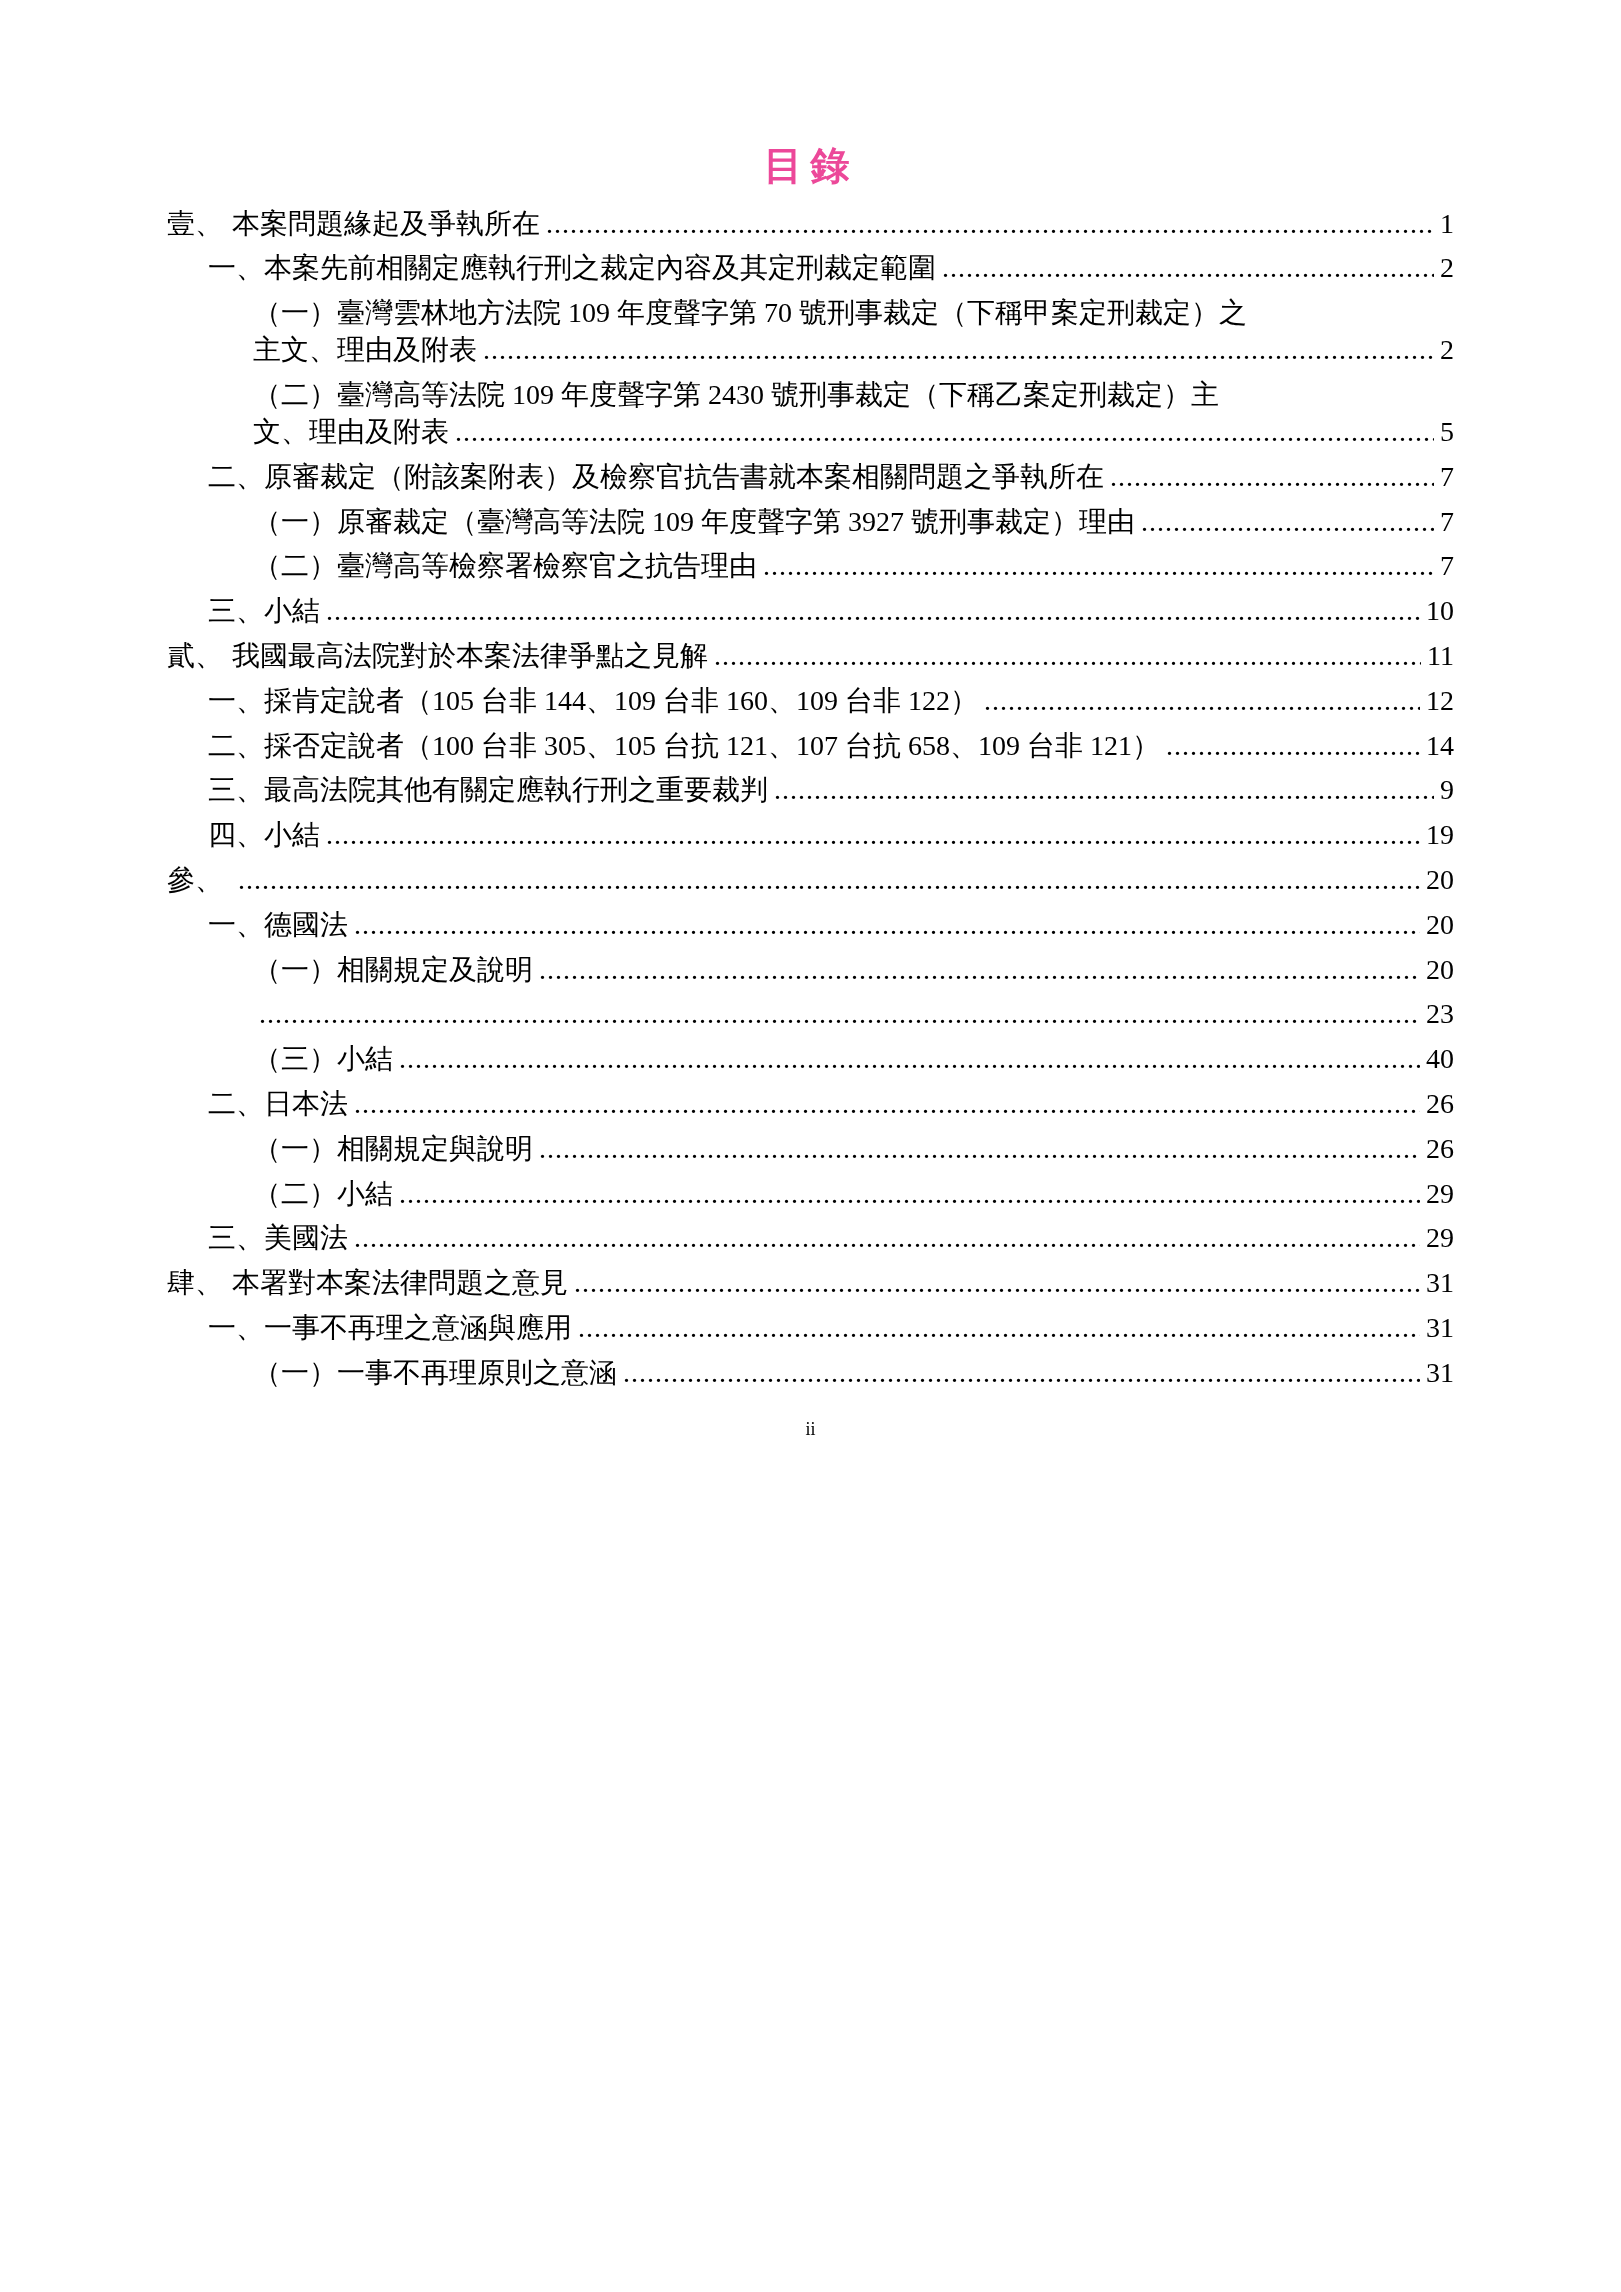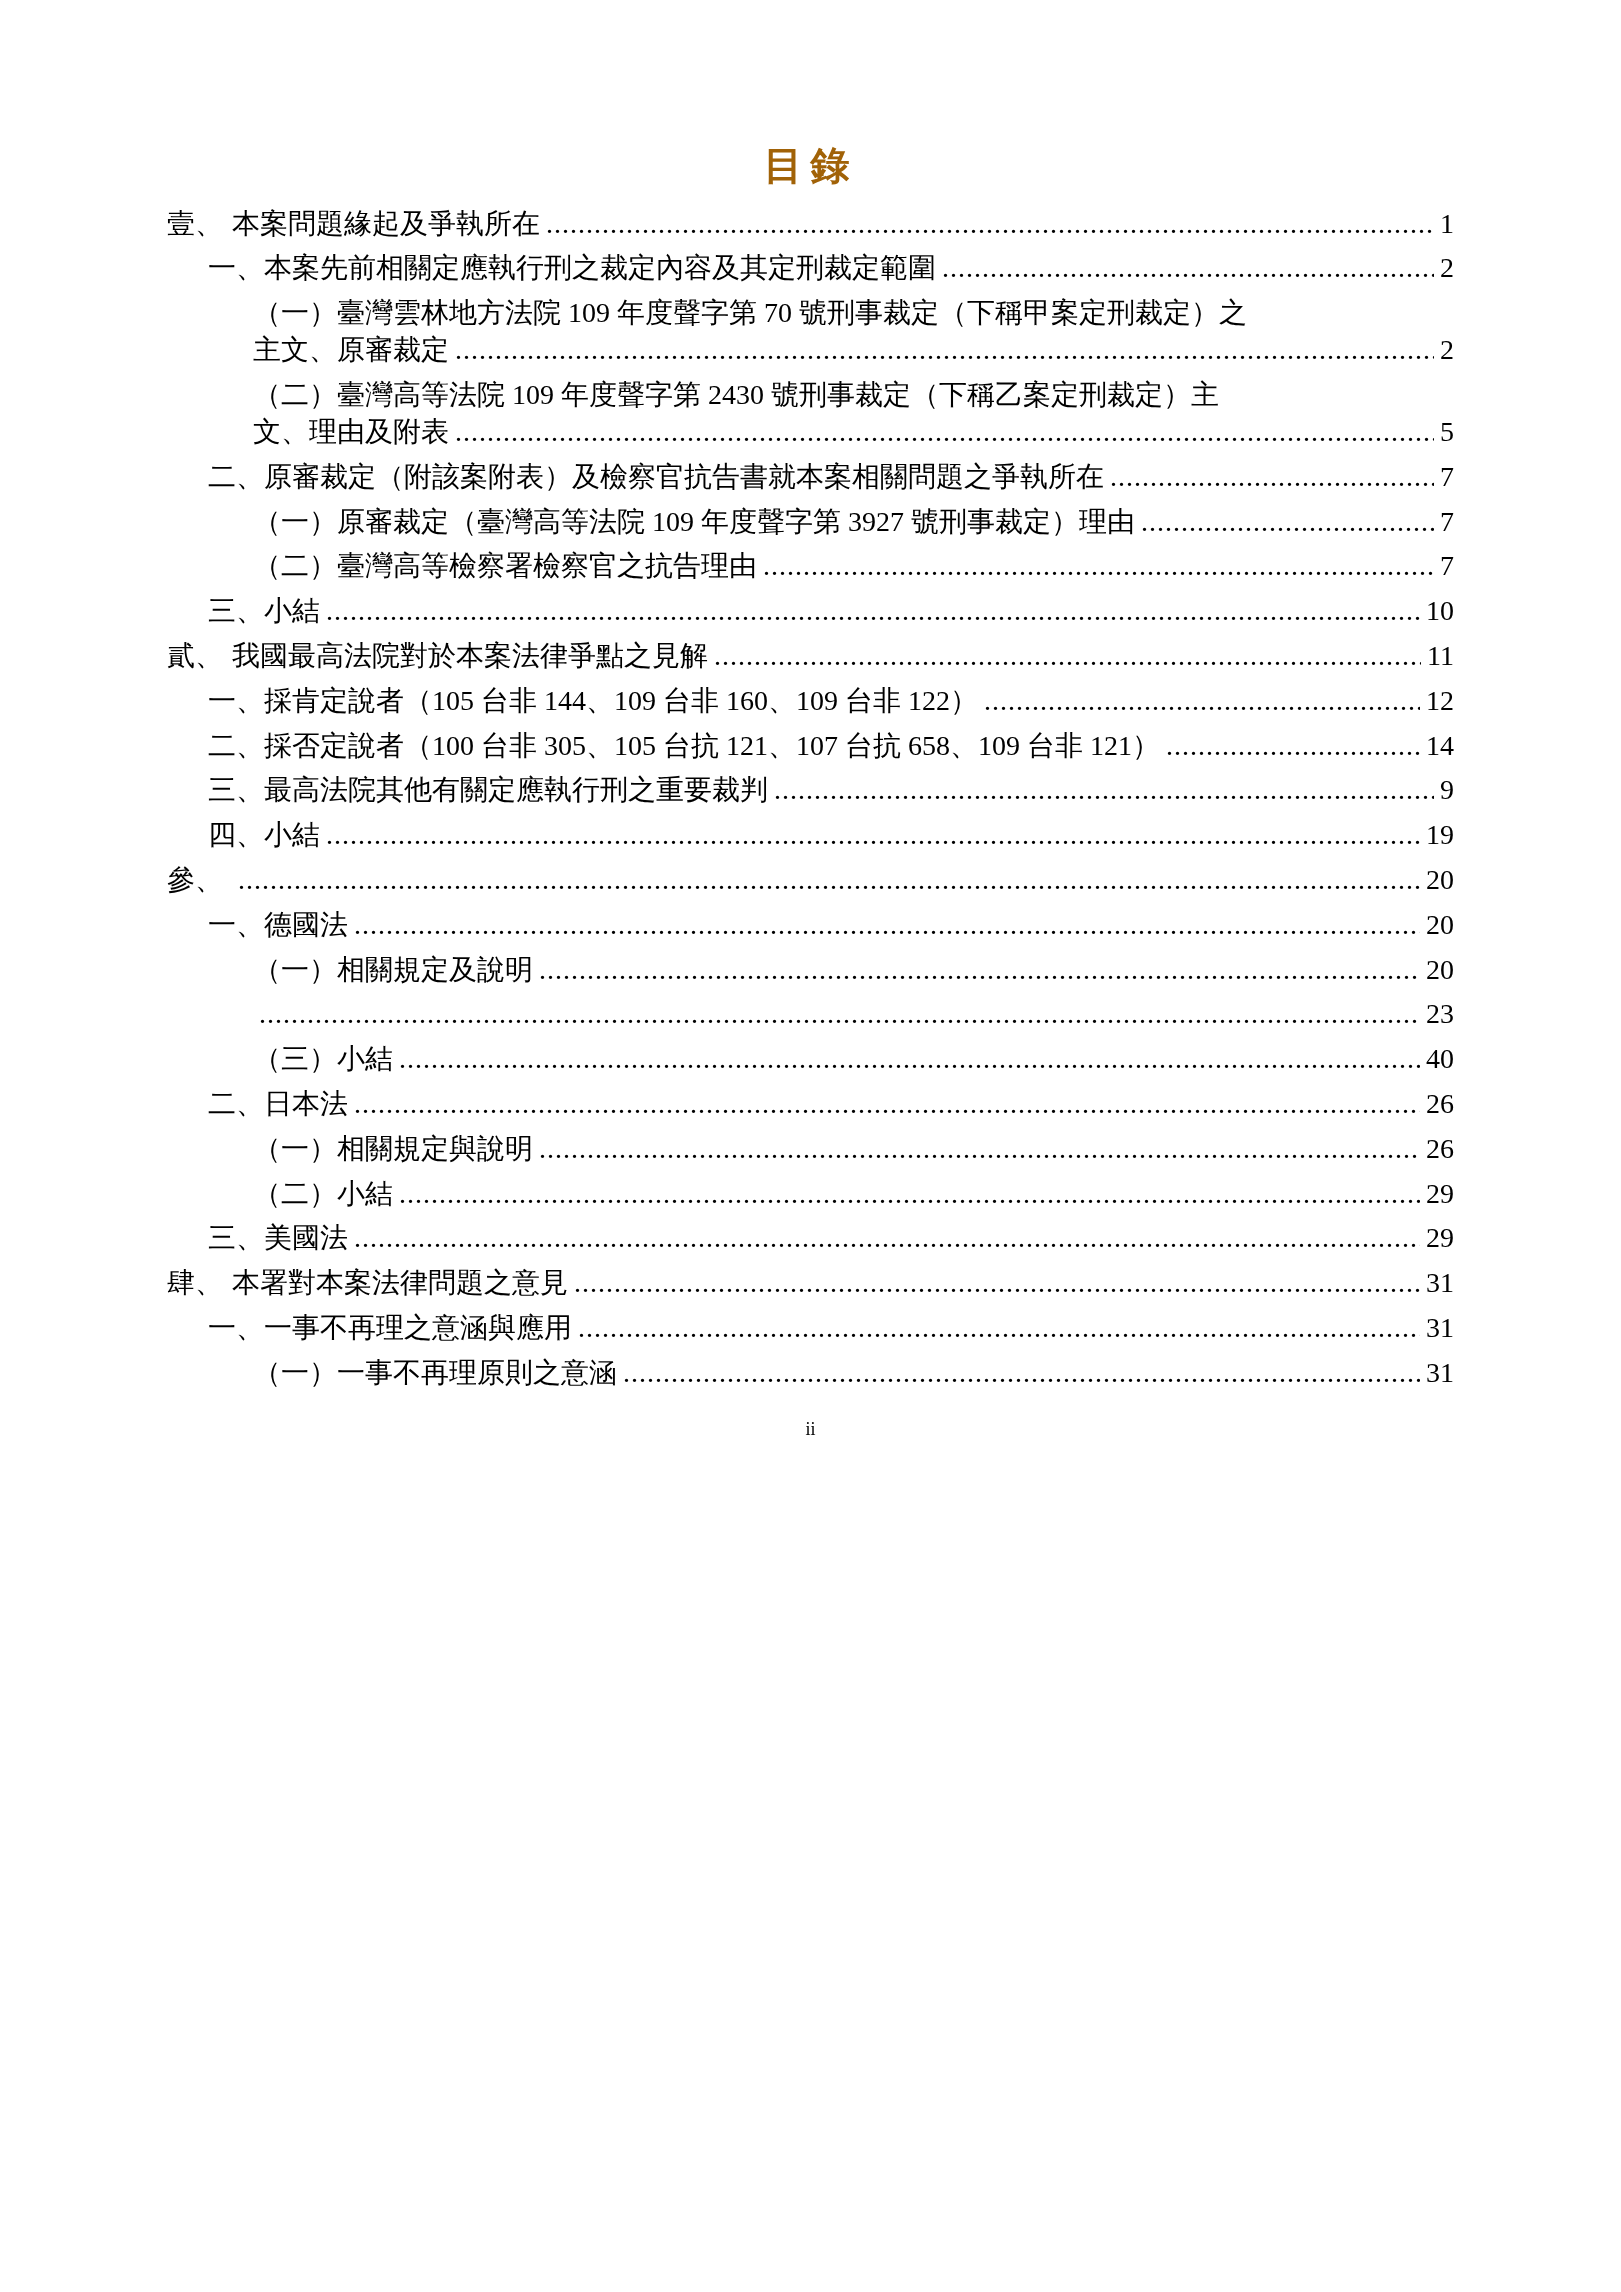--- a/index.html
+++ b/index.html
@@ -65,21 +65,21 @@
     top: 1419px;
     width: 100%;
     text-align: center;
     font-size: 18px;
   }
 </style>
 </head>
 <body>
 
 <div class="page">
-  <h1 class="toc-title" style="color: #a16207;">目錄</h1>
+  <h1 class="toc-title" style="color: #ec4899;">目錄</h1>
   <nav class="toc" id="toc">
       <div class="toc-entry level-0">
         <div class="toc-line">
           <span class="toc-label">壹、</span>
           <span class="toc-text">本案問題緣起及爭執所在</span>
           <span class="toc-leader"><span>............................................................................................................................................................................................................................</span></span>
           <span class="toc-page">1</span>
         </div>
       </div>
       <div class="toc-entry level-1">
@@ -87,21 +87,21 @@
           <span class="toc-text">一、本案先前相關定應執行刑之裁定內容及其定刑裁定範圍</span>
           <span class="toc-leader"><span>............................................................................................................................................................................................................................</span></span>
           <span class="toc-page">2</span>
         </div>
       </div>
       <div class="toc-entry level-2">
         <div class="toc-line">
           <span class="toc-text">（一）臺灣雲林地方法院 109 年度聲字第 70 號刑事裁定（下稱甲案定刑裁定）之</span>
         </div>
         <div class="toc-line">
-          <span class="toc-text">主文、原審裁定</span>
+          <span class="toc-text">主文、理由及附表</span>
           <span class="toc-leader"><span>............................................................................................................................................................................................................................</span></span>
           <span class="toc-page">2</span>
         </div>
       </div>
       <div class="toc-entry level-2">
         <div class="toc-line">
           <span class="toc-text">（二）臺灣高等法院 109 年度聲字第 2430 號刑事裁定（下稱乙案定刑裁定）主</span>
         </div>
         <div class="toc-line">
           <span class="toc-text">文、理由及附表</span>

